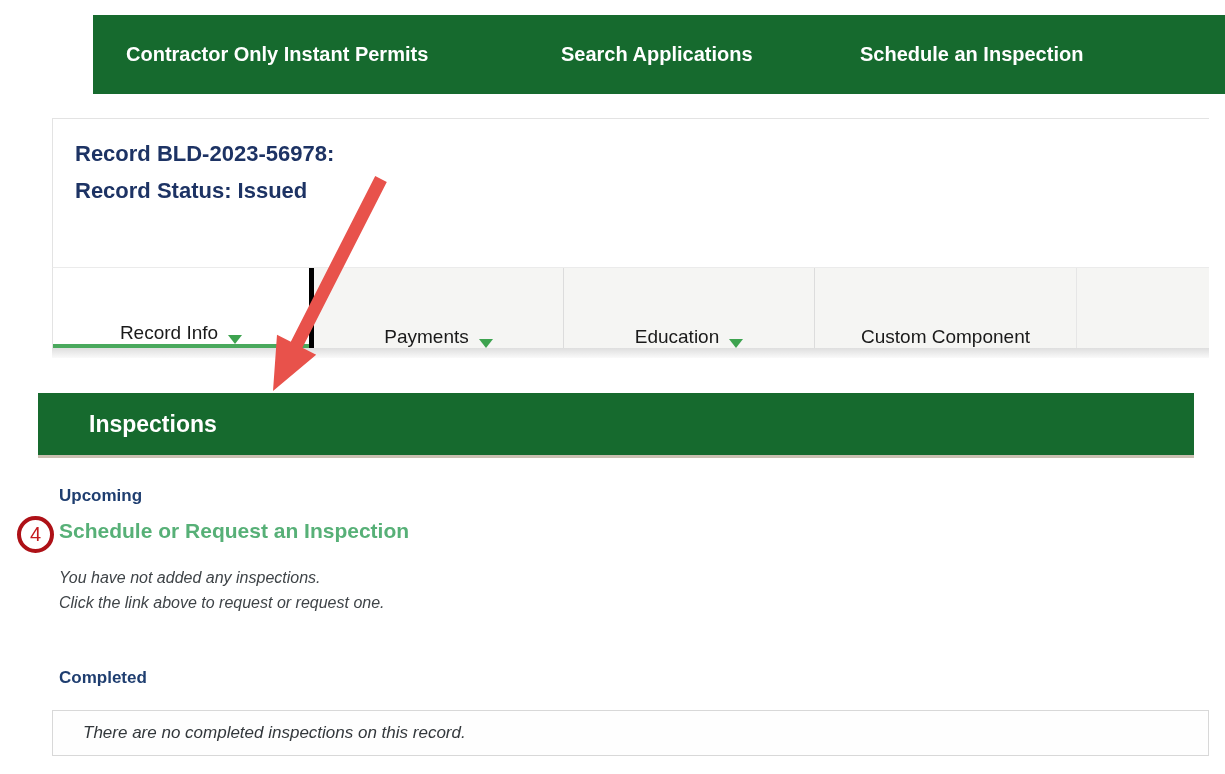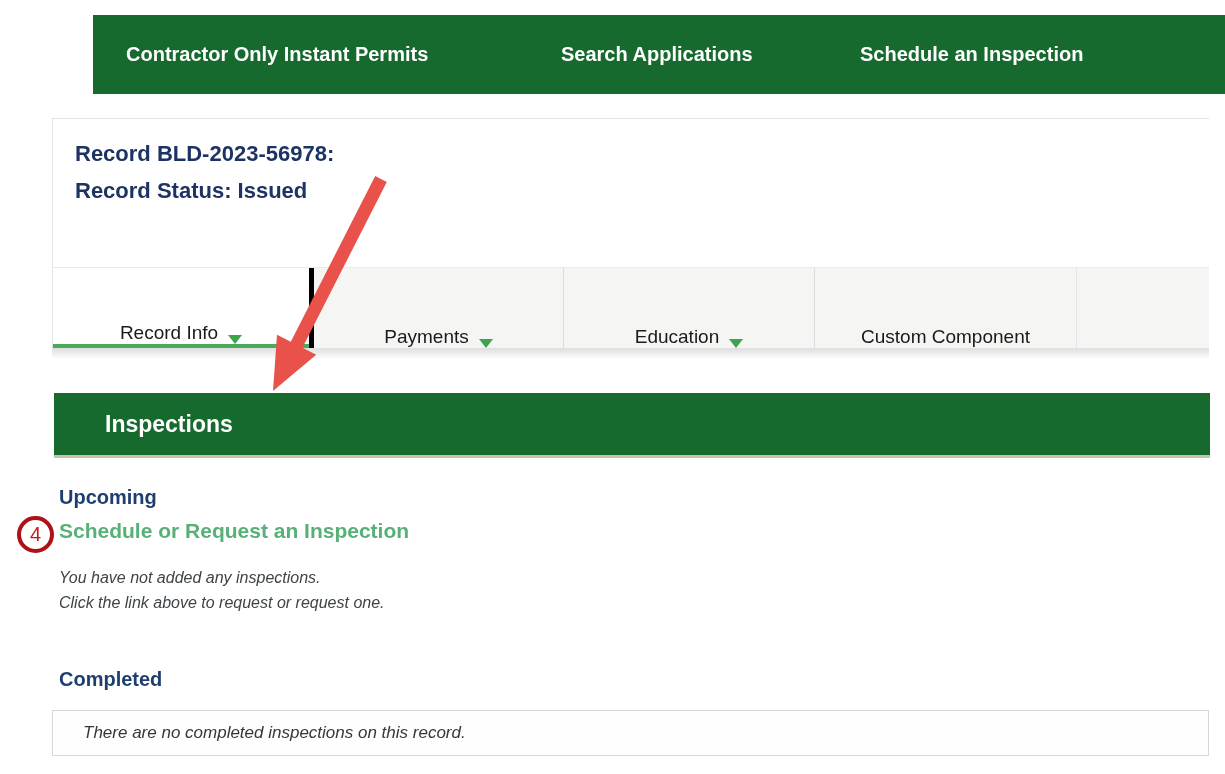--- a/index.html
+++ b/index.html
@@ -75,33 +75,33 @@
     display:inline-block;
   }
   .tab-shadow {
     position:absolute; left:52px; top:348px;
     width:1157px; height:10px;
     background:linear-gradient(#dedede, #fafafa);
   }
 
   
   .section-bar {
-    position:absolute; left:54px; top:393px;
+    position:absolute; left:38px; top:393px;
     width:1156px; height:62px;
     background:#166a2e;
     box-shadow:0 3px 0 #cabfb1;
     display:flex; align-items:center;
     padding-left:51px;
     color:#ffffff; font-size:23px; font-weight:bold;
   }
 
   
   .h-upcoming, .h-completed {
     position:absolute; left:59px;
-    font-size:20px; font-weight:bold; color:#1f3e70;
+    font-size:17px; font-weight:bold; color:#1f3e70;
   }
   .h-upcoming { top:486px; }
   .h-completed { top:668px; }
 
   .schedule-link {
     position:absolute; left:59px; top:519px;
     font-size:21px; font-weight:bold; color:#57b077;
     cursor:pointer;
   }
   .empty-line {

